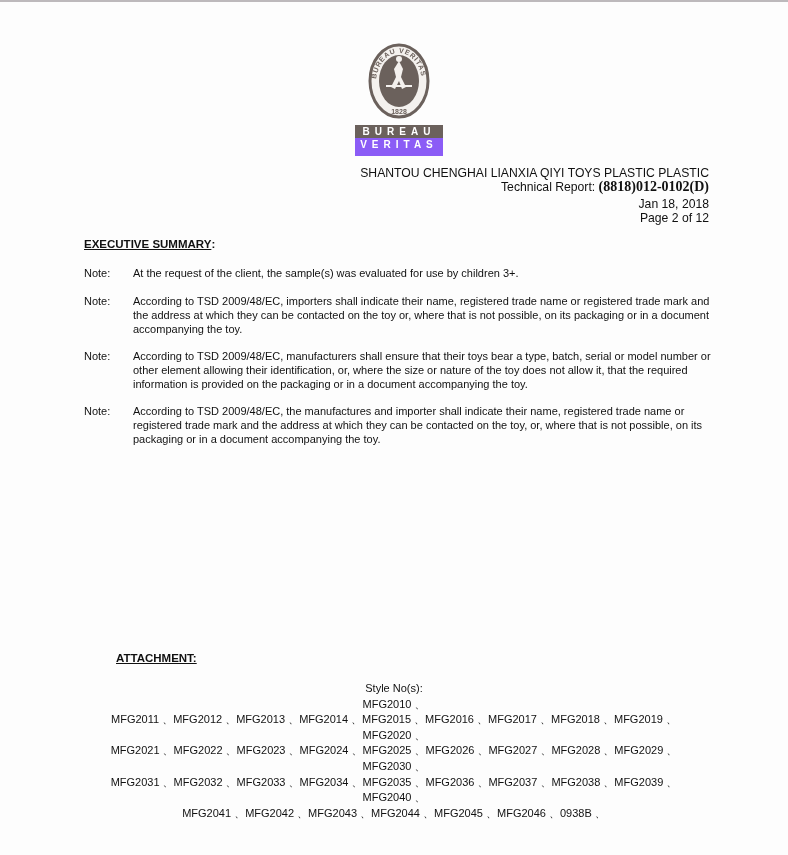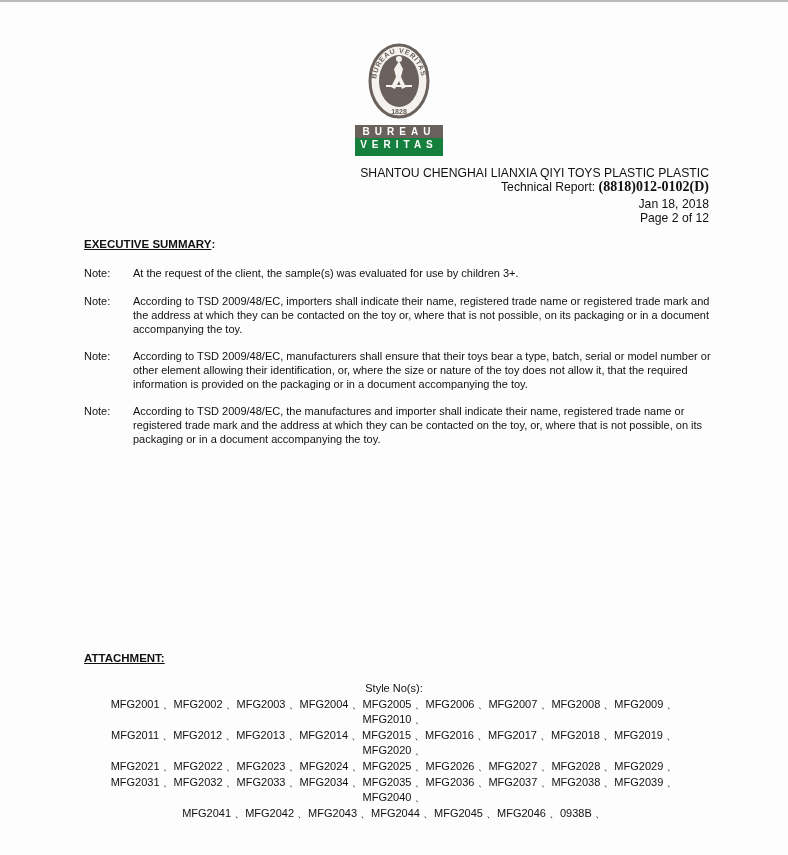--- a/index.html
+++ b/index.html
@@ -6,32 +6,32 @@
     body {
       width: 788px; height: 855px; background: #fdfdfd; position: relative; overflow: hidden;
       font-family: "Liberation Sans", sans-serif; color: #111;
     }
     .topbar { position: absolute; left: 0; top: 0; width: 788px; height: 2px; background: #bdb9bc; }
     .logo { position: absolute; left: 355px; top: 43px; width: 90px; height: 110px; }
     .seal { position: absolute; left: 13px; top: 0; width: 62px; height: 76px; }
     .band { position: absolute; left: 0; width: 88px; height: 18px; color: #fff;
       font-size: 10px; font-weight: bold; letter-spacing: 5px; text-align: center; line-height: 13px; }
     .band1 { top: 82px; background: #6b615c; }
-    .band2 { top: 95px; background: #15803d; }
+    .band2 { top: 95px; background: #8b5cf6; }
 
     .hdr { position: absolute; right: 79px; text-align: right; font-size: 12.2px; line-height: 14px; white-space: nowrap; }
     .h-company { top: 166px; }
     .h-report { top: 180px; }
     .h-report b { font-size: 14px; font-family: Liberation Serif, serif; }
     .h-date { top: 197px; }
     .h-page { top: 211px; }
 
     .section { position: absolute; left: 84px; font-size: 11.5px; font-weight: bold; text-decoration: underline; }
     .s-exec { top: 238px; }
-    .s-attach { top: 652px; }
+    .s-attach { top: 652px; margin-left: 32px; }
 
     .note { position: absolute; left: 84px; width: 630px; font-size: 11px; line-height: 14px; }
     .note .lbl { position: absolute; left: 0; top: 0; }
     .note .txt { position: absolute; left: 49px; top: 0; width: 580px; }
     .n1 { top: 266px; }
     .n2 { top: 294px; }
     .n3 { top: 349px; }
     .n4 { top: 404px; }
 
     .styles { position: absolute; left: 84px; top: 681px; font-size: 11px; line-height: 15.6px; width: 620px; text-align: center; }
@@ -82,21 +82,21 @@
 </div>
 <div class="note n4">
   <span class="lbl">Note:</span>
   <span class="txt">According to TSD 2009/48/EC, the manufactures and importer shall indicate their name, registered trade name or registered trade mark and the address at which they can be contacted on the toy, or, where that is not possible, on its packaging or in a document accompanying the toy.</span>
 </div>
 
 <div class="section s-attach">ATTACHMENT:</div>
 
 <div class="styles">
   <div>Style No(s):</div>
-  <div>MFG2001 、MFG2002 、MFG2003 、MFG2004 、MFG2005 、MFG2006 、MFG2007 、MFG2008 、MFG2009 、</div>
   <div>MFG2010 、</div>
   <div>MFG2011 、MFG2012 、MFG2013 、MFG2014 、MFG2015 、MFG2016 、MFG2017 、MFG2018 、MFG2019 、</div>
   <div>MFG2020 、</div>
   <div>MFG2021 、MFG2022 、MFG2023 、MFG2024 、MFG2025 、MFG2026 、MFG2027 、MFG2028 、MFG2029 、</div>
+  <div>MFG2030 、</div>
   <div>MFG2031 、MFG2032 、MFG2033 、MFG2034 、MFG2035 、MFG2036 、MFG2037 、MFG2038 、MFG2039 、</div>
   <div>MFG2040 、</div>
   <div>MFG2041 、MFG2042 、MFG2043 、MFG2044 、MFG2045 、MFG2046 、0938B 、</div>
 </div>
 
 </body></html>

